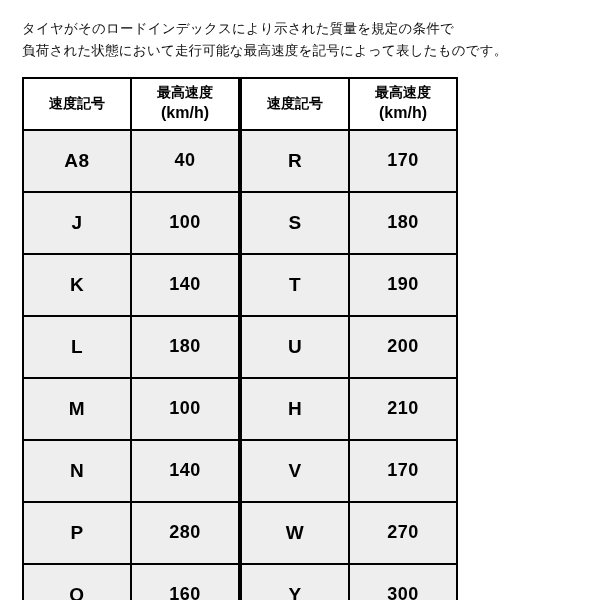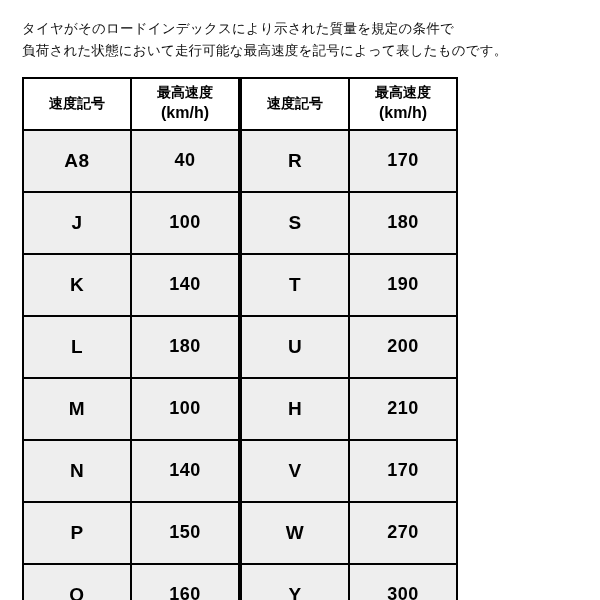--- a/index.html
+++ b/index.html
@@ -119,21 +119,21 @@
         <tr>
           <td class="symbol">M</td>
           <td>100</td>
         </tr>
         <tr>
           <td class="symbol">N</td>
           <td>140</td>
         </tr>
         <tr>
           <td class="symbol">P</td>
-          <td>150</td>
+          <td>280</td>
         </tr>
         <tr>
           <td class="symbol">Q</td>
           <td>160</td>
         </tr>
       </tbody>
     </table>
 
     <table class="speed-table">
       <colgroup>

